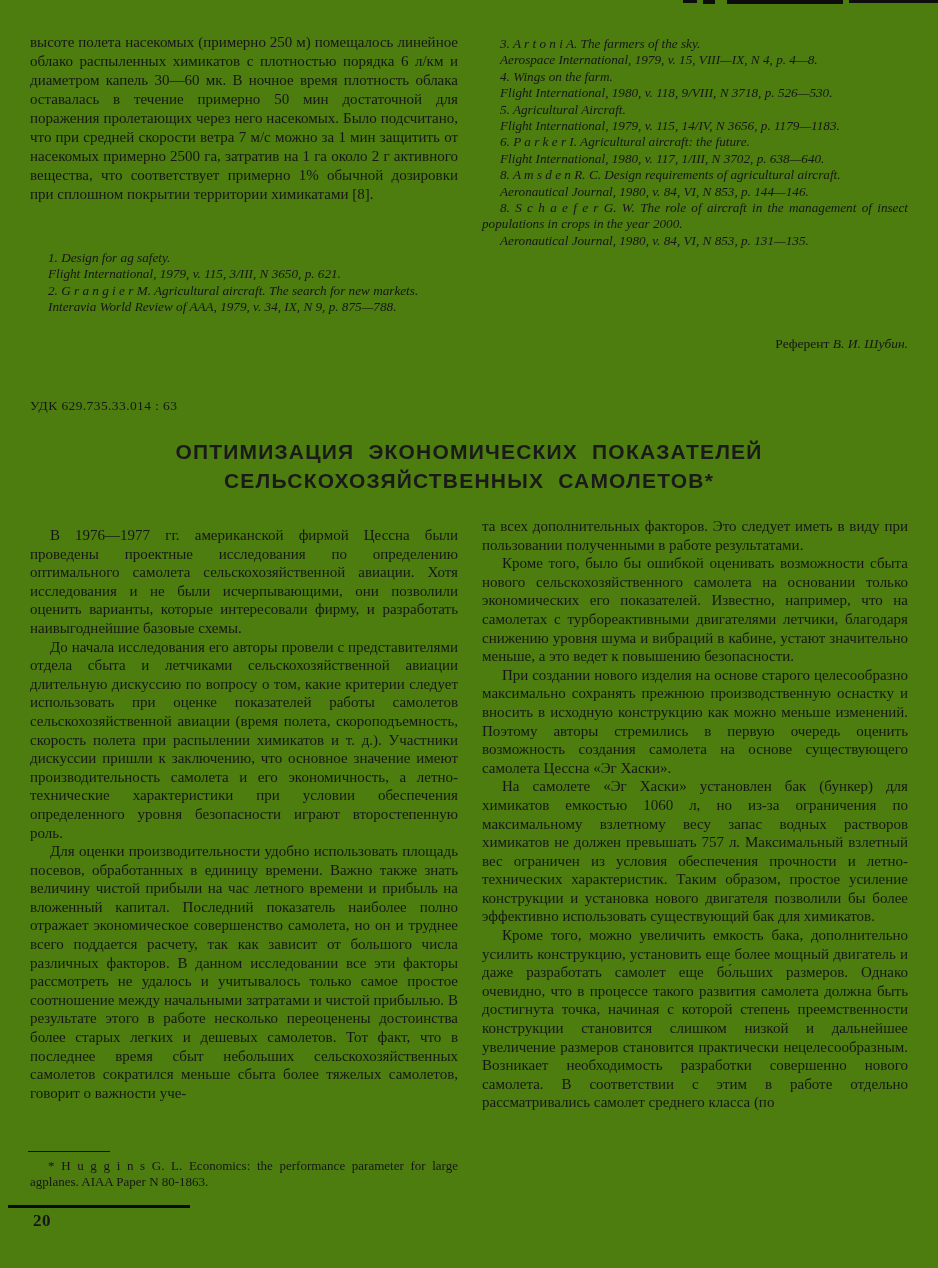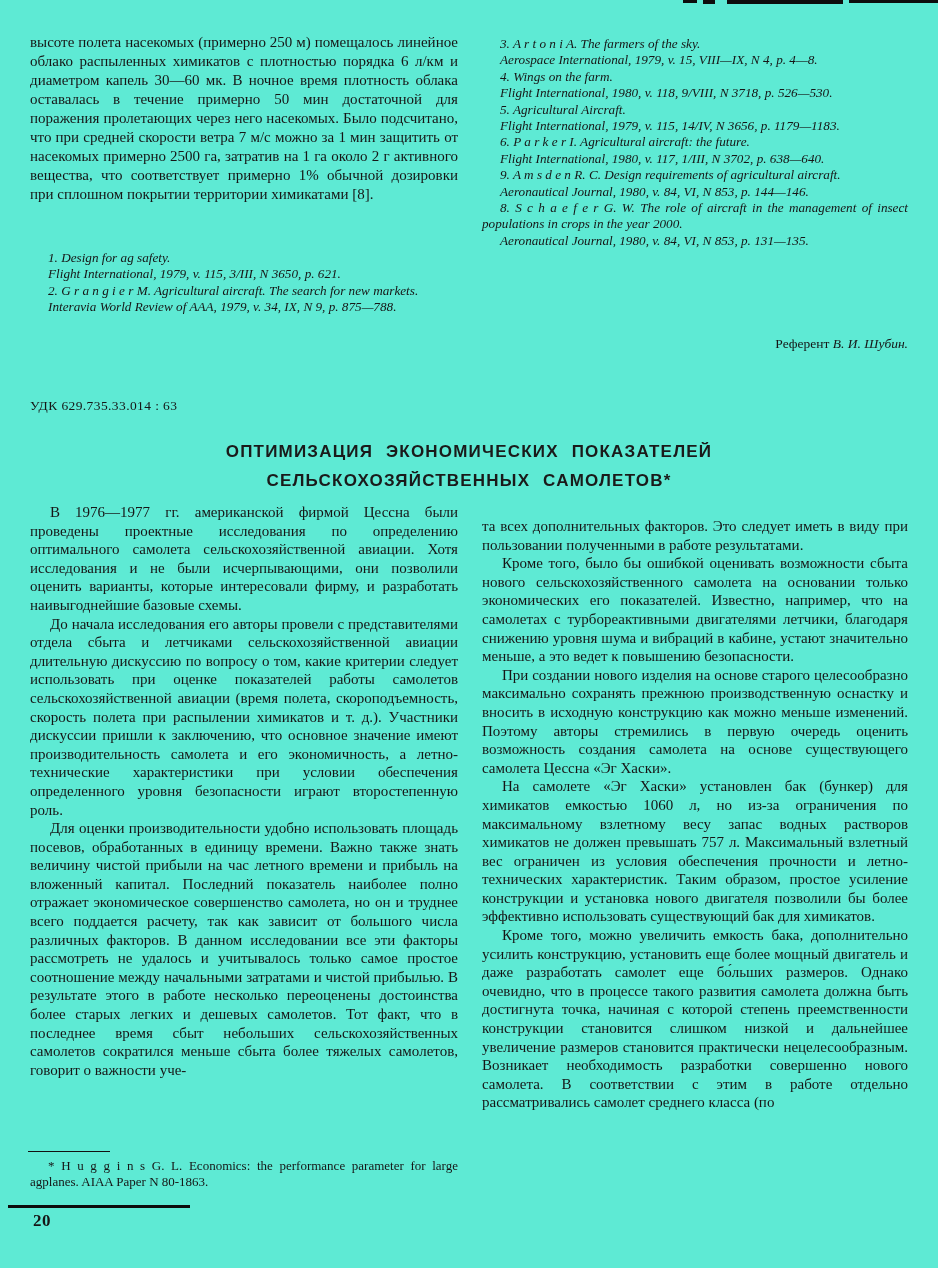--- a/index.html
+++ b/index.html
@@ -1,19 +1,19 @@
 <!DOCTYPE html>
 <html><head>
 <meta charset="utf-8">
 <style>
   html,body { margin:0; padding:0; background:#ffffff; }
   .page {
     position:relative;
     width:938px; height:1268px;
-    background:#5eead4;
+    background:#4d7c0f;
     font-family:"Liberation Serif", serif;
     color:#161616;
     overflow:hidden;
     -webkit-font-smoothing:antialiased;
   }
   .abs { position:absolute; }
   
   .artifact { background:#0d0d0d; }
   
   .col { text-align:justify; }
@@ -26,21 +26,21 @@
   .referent {
     font-size:13.5px;
     text-align:right;
     font-style:italic;
   }
   .referent .lbl { font-style:normal; }
   .udk { font-size:13.5px; letter-spacing:0.4px; }
   .title {
     font-family:"Liberation Sans", sans-serif;
     font-weight:bold;
-    font-size:17px;
+    font-size:21px;
     line-height:29px;
     letter-spacing:1.2px;
     word-spacing:7px;
     text-align:center;
     color:#1a1a1a;
   }
   .footnote {
     font-size:13px; line-height:16px; text-align:justify;
   }
   .footnote p { margin:0; text-indent:18px; }
@@ -71,39 +71,39 @@
 
   <div class="abs col refs" style="left:482px; top:36px; width:426px;">
     <p class="ref-line">3. A r t o n i  A. The farmers of the sky.</p>
     <p class="ref-line">Aerospace International, 1979, v. 15, VIII—IX, N 4, p. 4—8.</p>
     <p class="ref-line">4. Wings on the farm.</p>
     <p class="ref-line">Flight International, 1980, v. 118, 9/VIII, N 3718, p. 526—530.</p>
     <p class="ref-line">5. Agricultural Aircraft.</p>
     <p class="ref-line">Flight International, 1979, v. 115, 14/IV, N 3656, p. 1179—1183.</p>
     <p class="ref-line">6. P a r k e r  I. Agricultural aircraft: the future.</p>
     <p class="ref-line">Flight International, 1980, v. 117, 1/III, N 3702, p. 638—640.</p>
-    <p class="ref-line">9. A m s d e n  R. C. Design requirements of agricultural aircraft.</p>
+    <p class="ref-line">8. A m s d e n  R. C. Design requirements of agricultural aircraft.</p>
     <p class="ref-line">Aeronautical Journal, 1980, v. 84, VI, N 853, p. 144—146.</p>
     <p class="ref-line">8. S c h a e f e r  G. W. The role of aircraft in the management of insect populations in crops in the year 2000.</p>
     <p class="ref-line">Aeronautical Journal, 1980, v. 84, VI, N 853, p. 131—135.</p>
   </div>
 
   <div class="abs referent" style="left:482px; top:336px; width:426px;">
     <span class="lbl">Референт</span>
     <span>В. И. Шубин.</span>
   </div>
 
   <div class="abs udk" style="left:30px; top:398px;">УДК 629.735.33.014 : 63</div>
 
   <div class="abs title" style="left:0; top:437px; width:938px;">
     <div>ОПТИМИЗАЦИЯ ЭКОНОМИЧЕСКИХ ПОКАЗАТЕЛЕЙ</div>
     <div>СЕЛЬСКОХОЗЯЙСТВЕННЫХ САМОЛЕТОВ*</div>
   </div>
 
-  <div class="abs col article-text" style="left:30px; top:503px; width:428px;">
+  <div class="abs col article-text" style="left:30px; top:526px; width:428px;">
     <p class="par">В 1976—1977 гг. американской фирмой Цессна были проведены проектные исследования по определению оптимального самолета сельскохозяйственной авиации. Хотя исследования и не были исчерпывающими, они позволили оценить варианты, которые интересовали фирму, и разработать наивыгоднейшие базовые схемы.</p>
     <p class="par">До начала исследования его авторы провели с представителями отдела сбыта и летчиками сельскохозяйственной авиации длительную дискуссию по вопросу о том, какие критерии следует использовать при оценке показателей работы самолетов сельскохозяйственной авиации (время полета, скороподъемность, скорость полета при распылении химикатов и т. д.). Участники дискуссии пришли к заключению, что основное значение имеют производительность самолета и его экономичность, а летно-технические характеристики при условии обеспечения определенного уровня безопасности играют второстепенную роль.</p>
     <p class="par">Для оценки производительности удобно использовать площадь посевов, обработанных в единицу времени. Важно также знать величину чистой прибыли на час летного времени и прибыль на вложенный капитал. Последний показатель наиболее полно отражает экономическое совершенство самолета, но он и труднее всего поддается расчету, так как зависит от большого числа различных факторов. В данном исследовании все эти факторы рассмотреть не удалось и учитывалось только самое простое соотношение между начальными затратами и чистой прибылью. В результате этого в работе несколько переоценены достоинства более старых легких и дешевых самолетов. Тот факт, что в последнее время сбыт небольших сельскохозяйственных самолетов сократился меньше сбыта более тяжелых самолетов, говорит о важности уче-</p>
   </div>
 
   <div class="abs col article-text" style="left:482px; top:517px; width:426px;">
     <p class="par no-indent">та всех дополнительных факторов. Это следует иметь в виду при пользовании полученными в работе результатами.</p>
     <p class="par">Кроме того, было бы ошибкой оценивать возможности сбыта нового сельскохозяйственного самолета на основании только экономических его показателей. Известно, например, что на самолетах с турбореактивными двигателями летчики, благодаря снижению уровня шума и вибраций в кабине, устают значительно меньше, а это ведет к повышению безопасности.</p>
     <p class="par">При создании нового изделия на основе старого целесообразно максимально сохранять прежнюю производственную оснастку и вносить в исходную конструкцию как можно меньше изменений. Поэтому авторы стремились в первую очередь оценить возможность создания самолета на основе существующего самолета Цессна «Эг Хаски».</p>
     <p class="par">На самолете «Эг Хаски» установлен бак (бункер) для химикатов емкостью 1060 л, но из-за ограничения по максимальному взлетному весу запас водных растворов химикатов не должен превышать 757 л. Максимальный взлетный вес ограничен из условия обеспечения прочности и летно-технических характеристик. Таким образом, простое усиление конструкции и установка нового двигателя позволили бы более эффективно использовать существующий бак для химикатов.</p>

